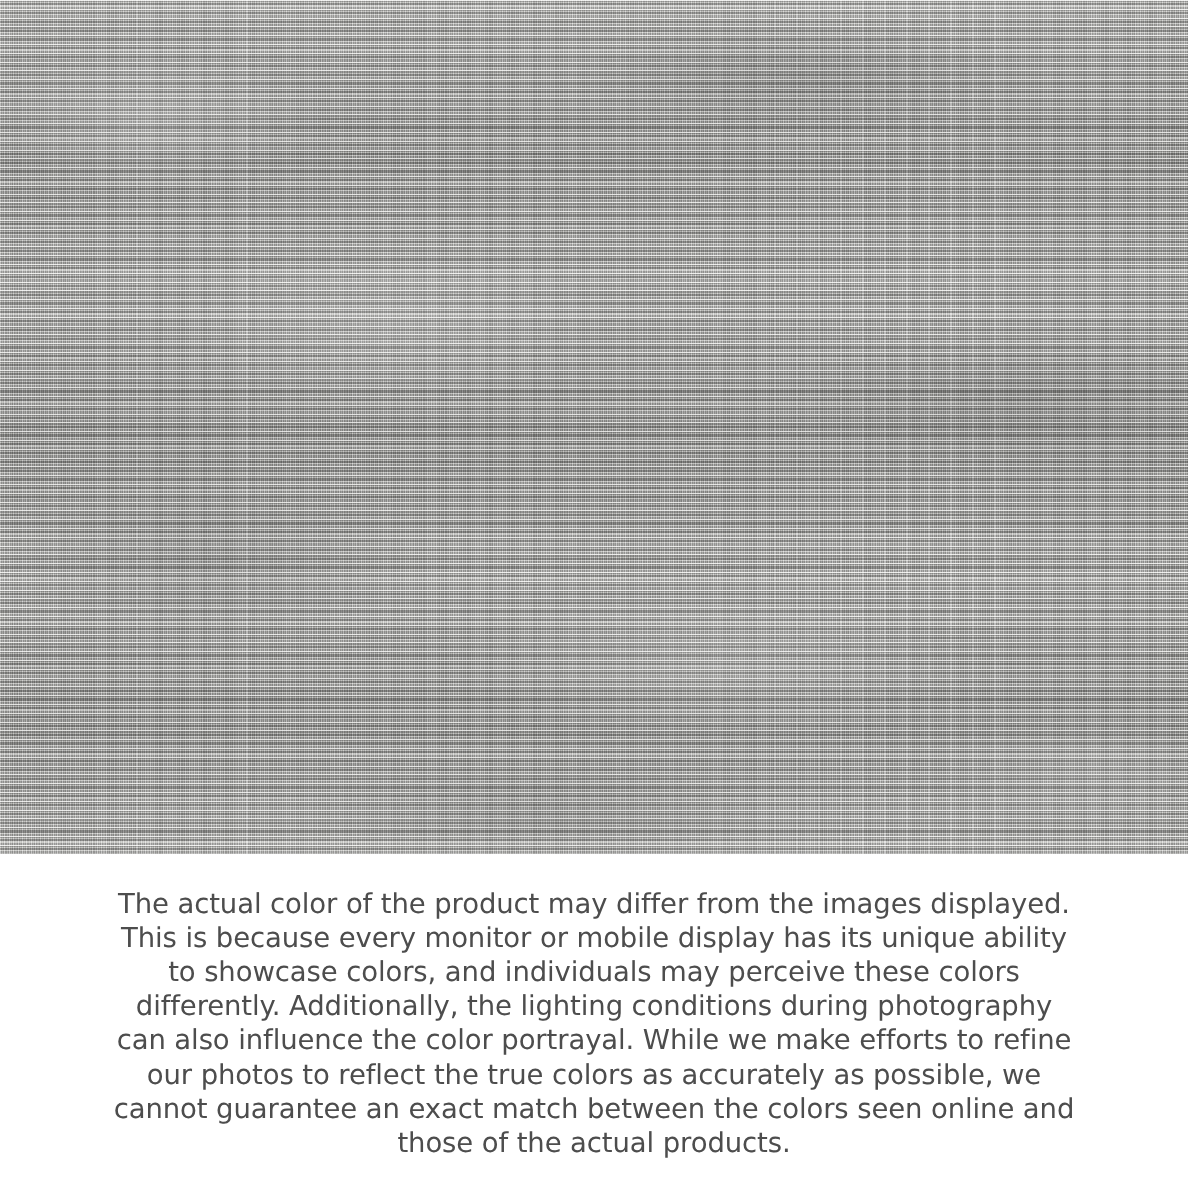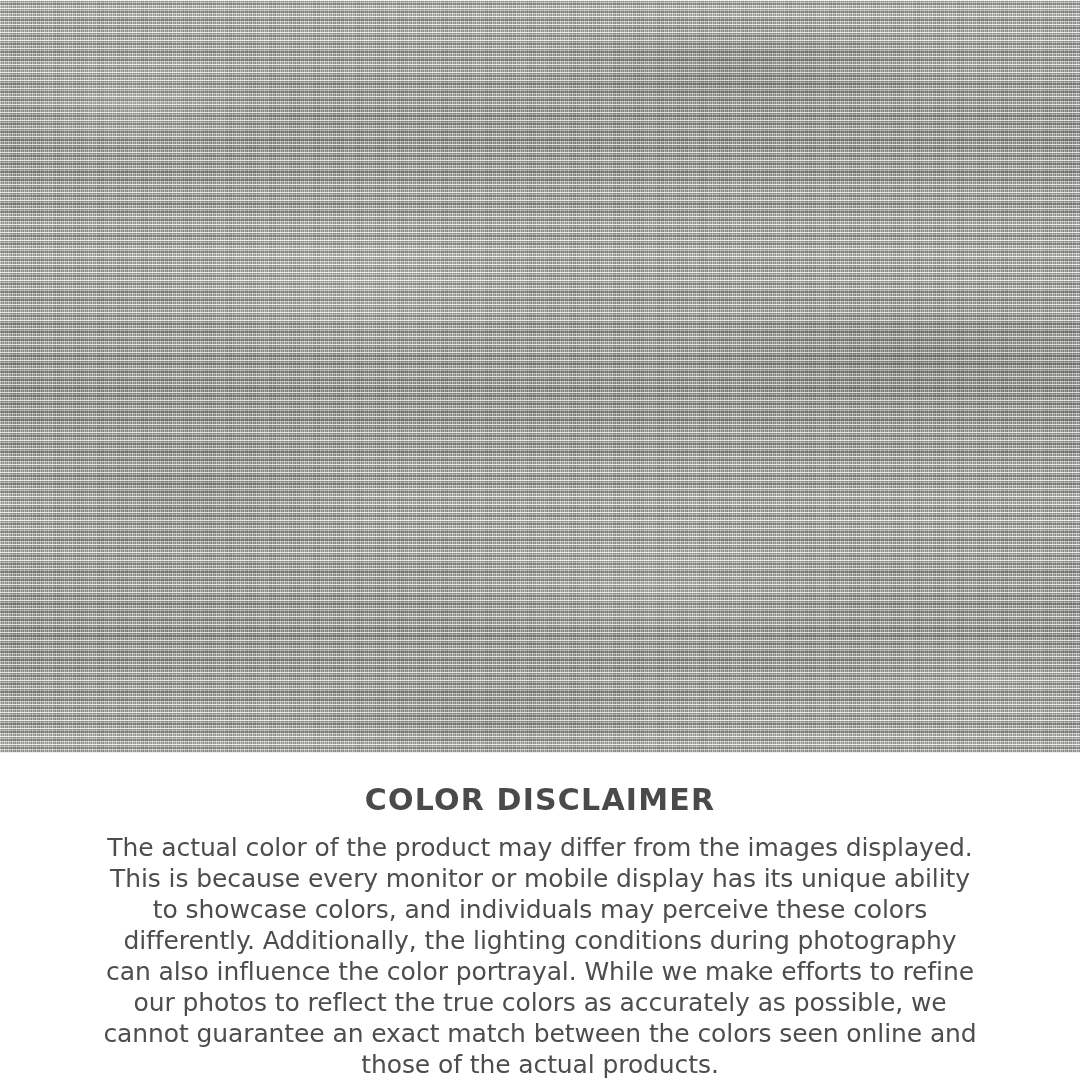--- a/index.html
+++ b/index.html
@@ -133,17 +133,16 @@
   }
 </style>
 </head>
 <body>
 
 <div class="page">
 
   <div class="swatch" aria-label="Close-up photograph of a grey woven textile fabric swatch"></div>
 
   <div class="disclaimer">
-    <h2 class="disclaimer-title">COLOR DISCLAIMER</h2>
     <p class="disclaimer-body">The actual color of the product may differ from the images displayed. This is because every monitor or mobile display has its unique ability to showcase colors, and individuals may perceive these colors differently. Additionally, the lighting conditions during photography can also influence the color portrayal. While we make efforts to refine our photos to reflect the true colors as accurately as possible, we cannot guarantee an exact match between the colors seen online and those of the actual products.</p>
   </div>
 
 </div>
 
 </body></html>

